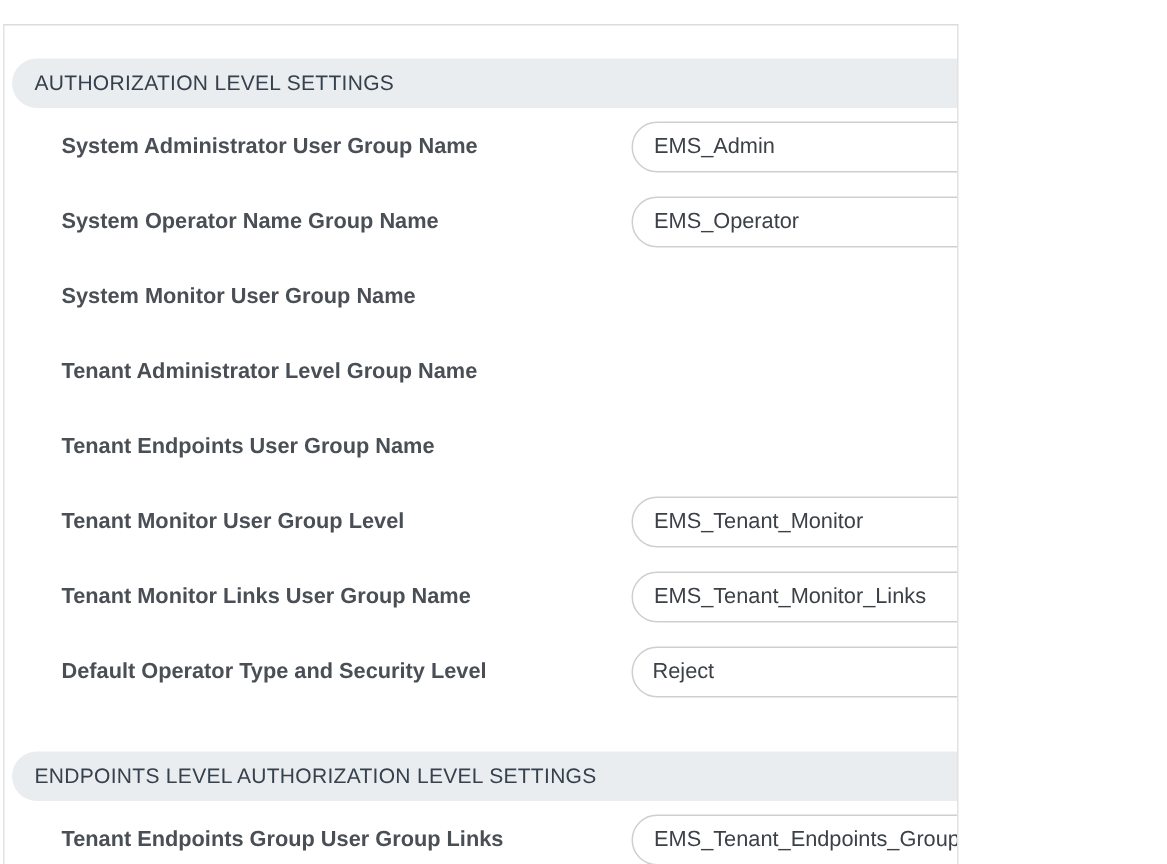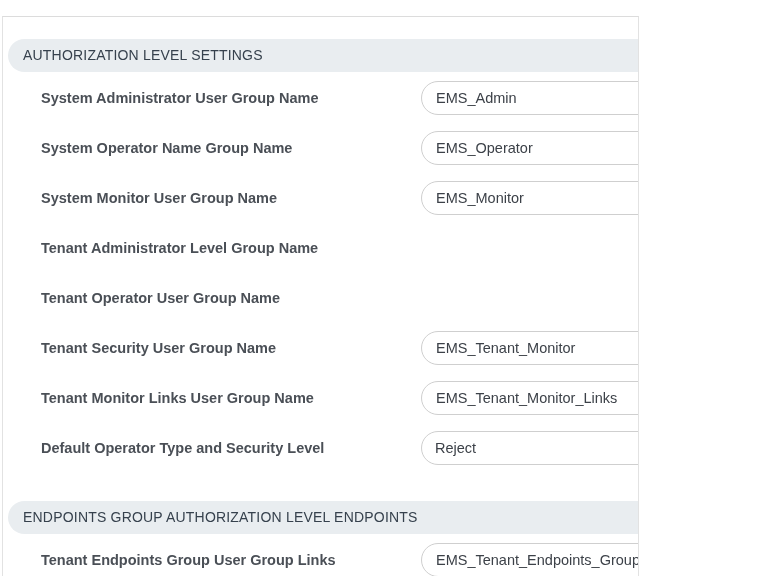--- a/index.html
+++ b/index.html
@@ -140,45 +140,44 @@
       <div class="row" style="top: 64px;">
         <div class="row-label">System Administrator User Group Name</div>
         <input type="text" class="field" value="EMS_Admin" placeholder="" style="">
       </div>
       <div class="row" style="top: 114px;">
         <div class="row-label">System Operator Name Group Name</div>
         <input type="text" class="field" value="EMS_Operator" placeholder="" style="">
       </div>
       <div class="row" style="top: 164px;">
         <div class="row-label">System Monitor User Group Name</div>
-        <input type="text" class="field" value="EMS_Monitor" placeholder="" style="">
       </div>
       <div class="row" style="top: 214px;">
         <div class="row-label">Tenant Administrator Level Group Name</div>
       </div>
       <div class="row" style="top: 264px;">
-        <div class="row-label">Tenant Operator User Group Name</div>
+        <div class="row-label">Tenant Endpoints User Group Name</div>
       </div>
       <div class="row" style="top: 314px;">
-        <div class="row-label">Tenant Security User Group Name</div>
+        <div class="row-label">Tenant Monitor User Group Level</div>
         <input type="text" class="field" value="EMS_Tenant_Monitor" placeholder="" style="">
       </div>
       <div class="row" style="top: 364px;">
         <div class="row-label">Tenant Monitor Links User Group Name</div>
         <input type="text" class="field" value="EMS_Tenant_Monitor_Links" placeholder="" style="">
       </div>
       <div class="row" style="top: 414px;">
         <div class="row-label">Default Operator Type and Security Level</div>
         <div class="select-wrap">
           <div class="select-box"></div>
           <div class="select-value">Reject</div>
           <div class="select-arrow"></div>
         </div>
       </div>
       <div class="section-header" style="top: 484px;">
-        <div class="section-header-text">ENDPOINTS GROUP AUTHORIZATION LEVEL ENDPOINTS</div>
+        <div class="section-header-text">ENDPOINTS LEVEL AUTHORIZATION LEVEL SETTINGS</div>
       </div>
       <div class="row" style="top: 526px;">
         <div class="row-label">Tenant Endpoints Group User Group Links</div>
         <input type="text" class="field" value="EMS_Tenant_Endpoints_Group" placeholder="" style="">
       </div>
     </div>
 </div>
 
 </body></html>

